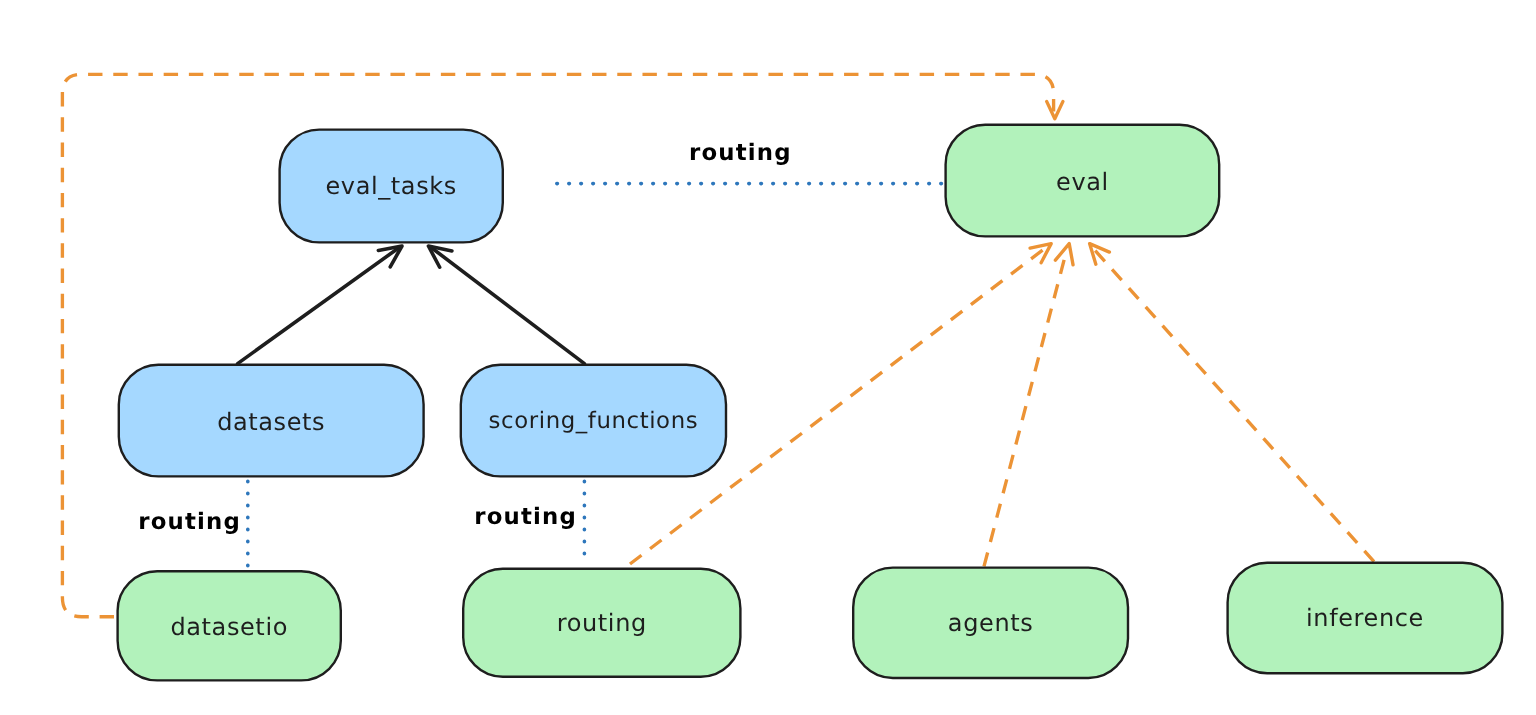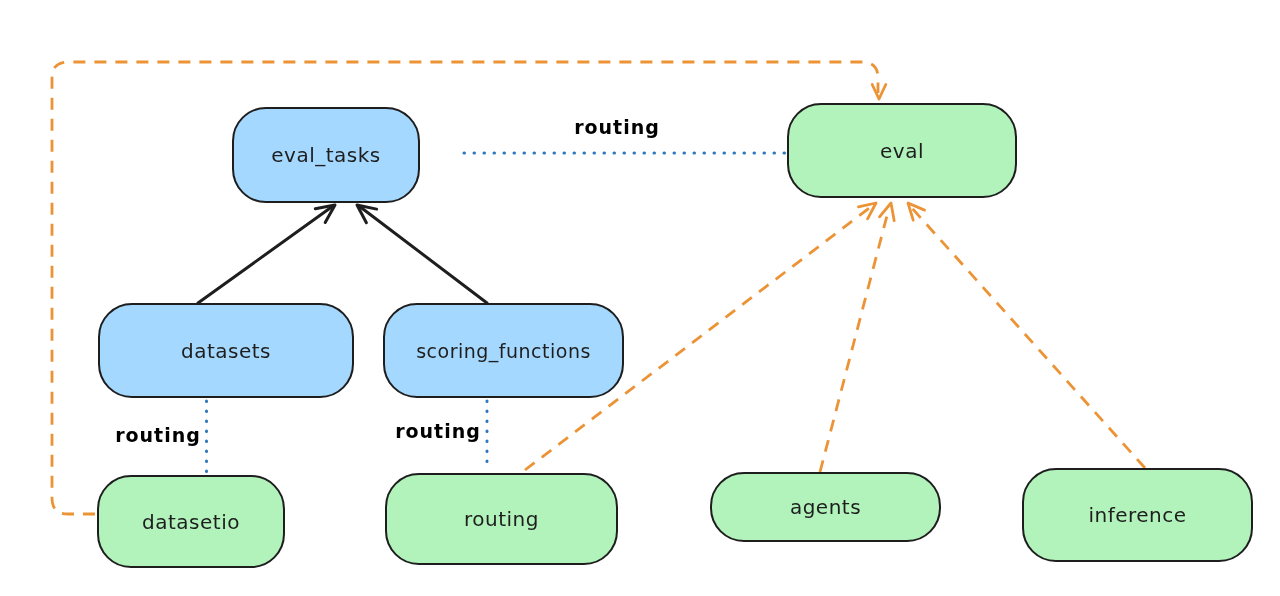--- a/index.html
+++ b/index.html
@@ -27,24 +27,24 @@
     font-size: 20px;
     letter-spacing: 0.5px;
     color: #1e1e1e;
   }
   .node-blue  { background: #a5d8ff; }
   .node-green { background: #b2f2bb; }
 
   #n-eval_tasks        { left: 232px; top: 107px; width: 188px; height: 96px; }
   #n-eval              { left: 787px; top: 103px; width: 230px; height: 95px; }
   #n-datasets          { left: 98px;  top: 303px; width: 256px; height: 95px; }
-  #n-scoring_functions { left: 383px; top: 303px; width: 241px; height: 95px; font-size: 19px; }
+  #n-scoring_functions { left: 383px; top: 303px; width: 223px; height: 95px; font-size: 19px; }
   #n-datasetio         { left: 97px;  top: 475px; width: 188px; height: 93px; }
   #n-scoring           { left: 385px; top: 473px; width: 233px; height: 92px; }
-  #n-agents            { left: 710px; top: 472px; width: 231px; height: 70px; }
+  #n-agents            { left: 710px; top: 472px; width: 231px; height: 94px; }
   #n-inference         { left: 1022px; top: 468px; width: 231px; height: 94px; }
 
   .edge-label {
     position: absolute;
     width: 100px;
     text-align: center;
     font-size: 19px;
     font-weight: bold;
     letter-spacing: 1px;
     color: #000000;

